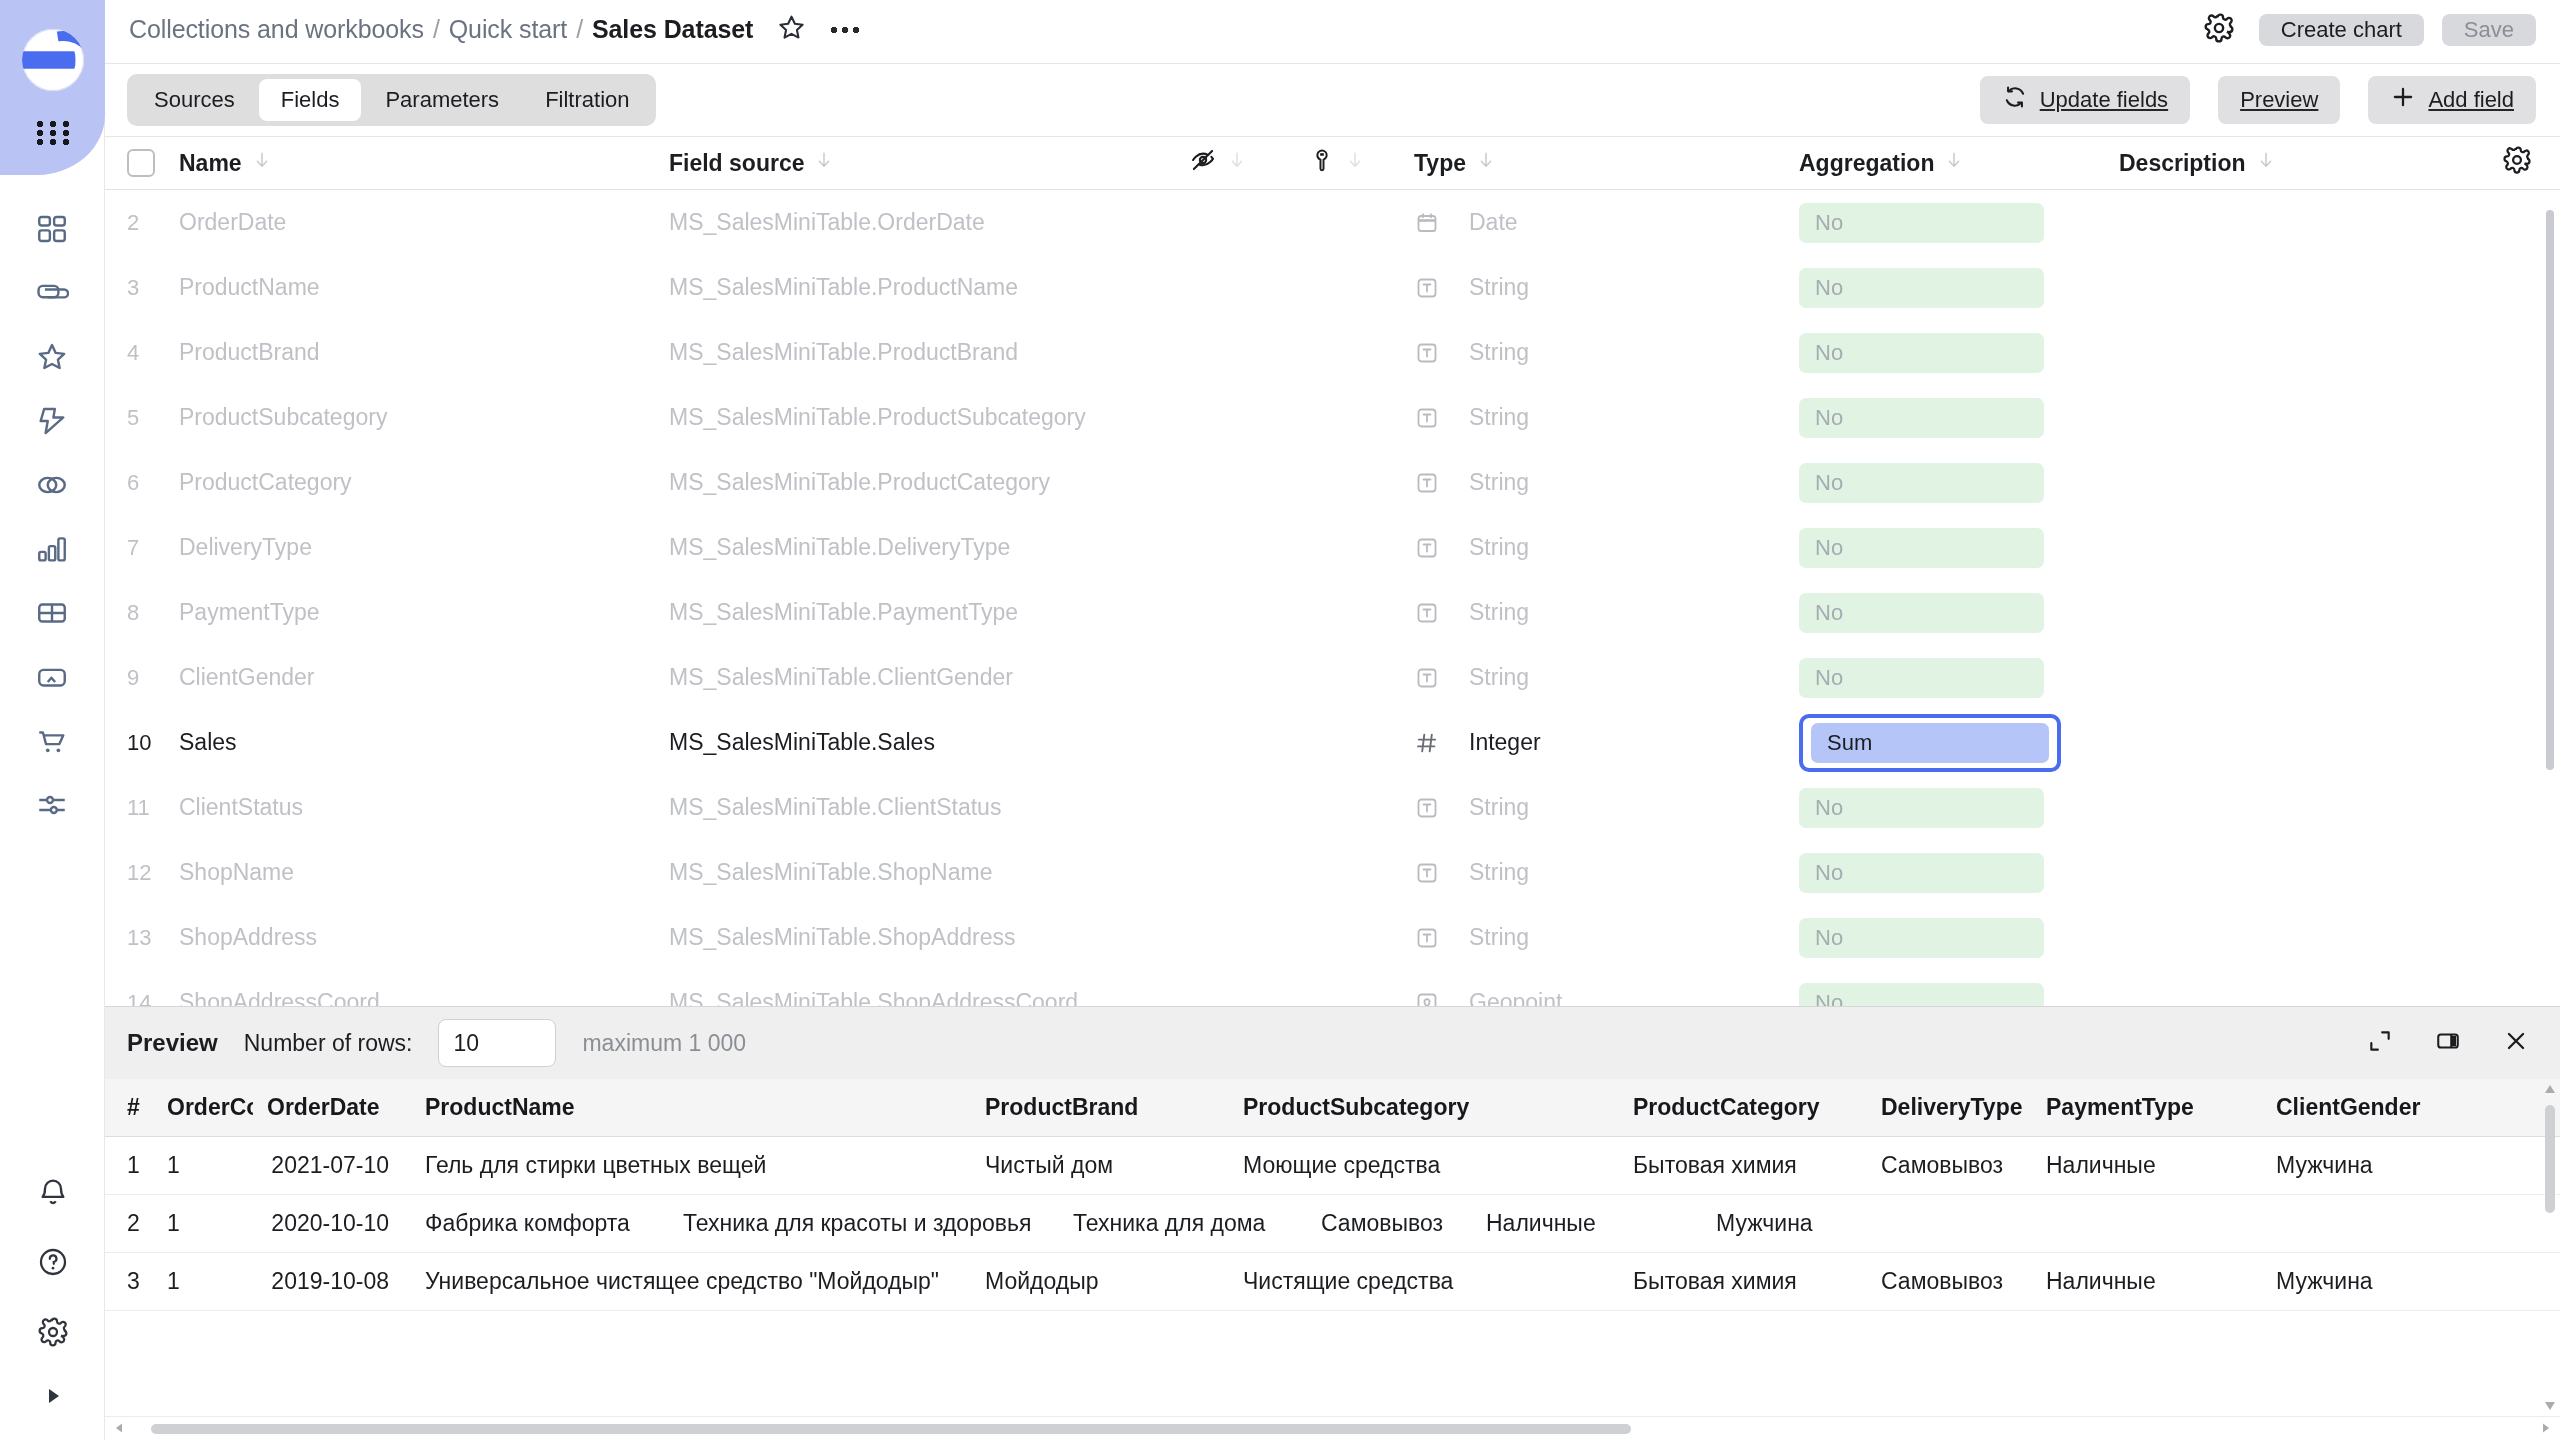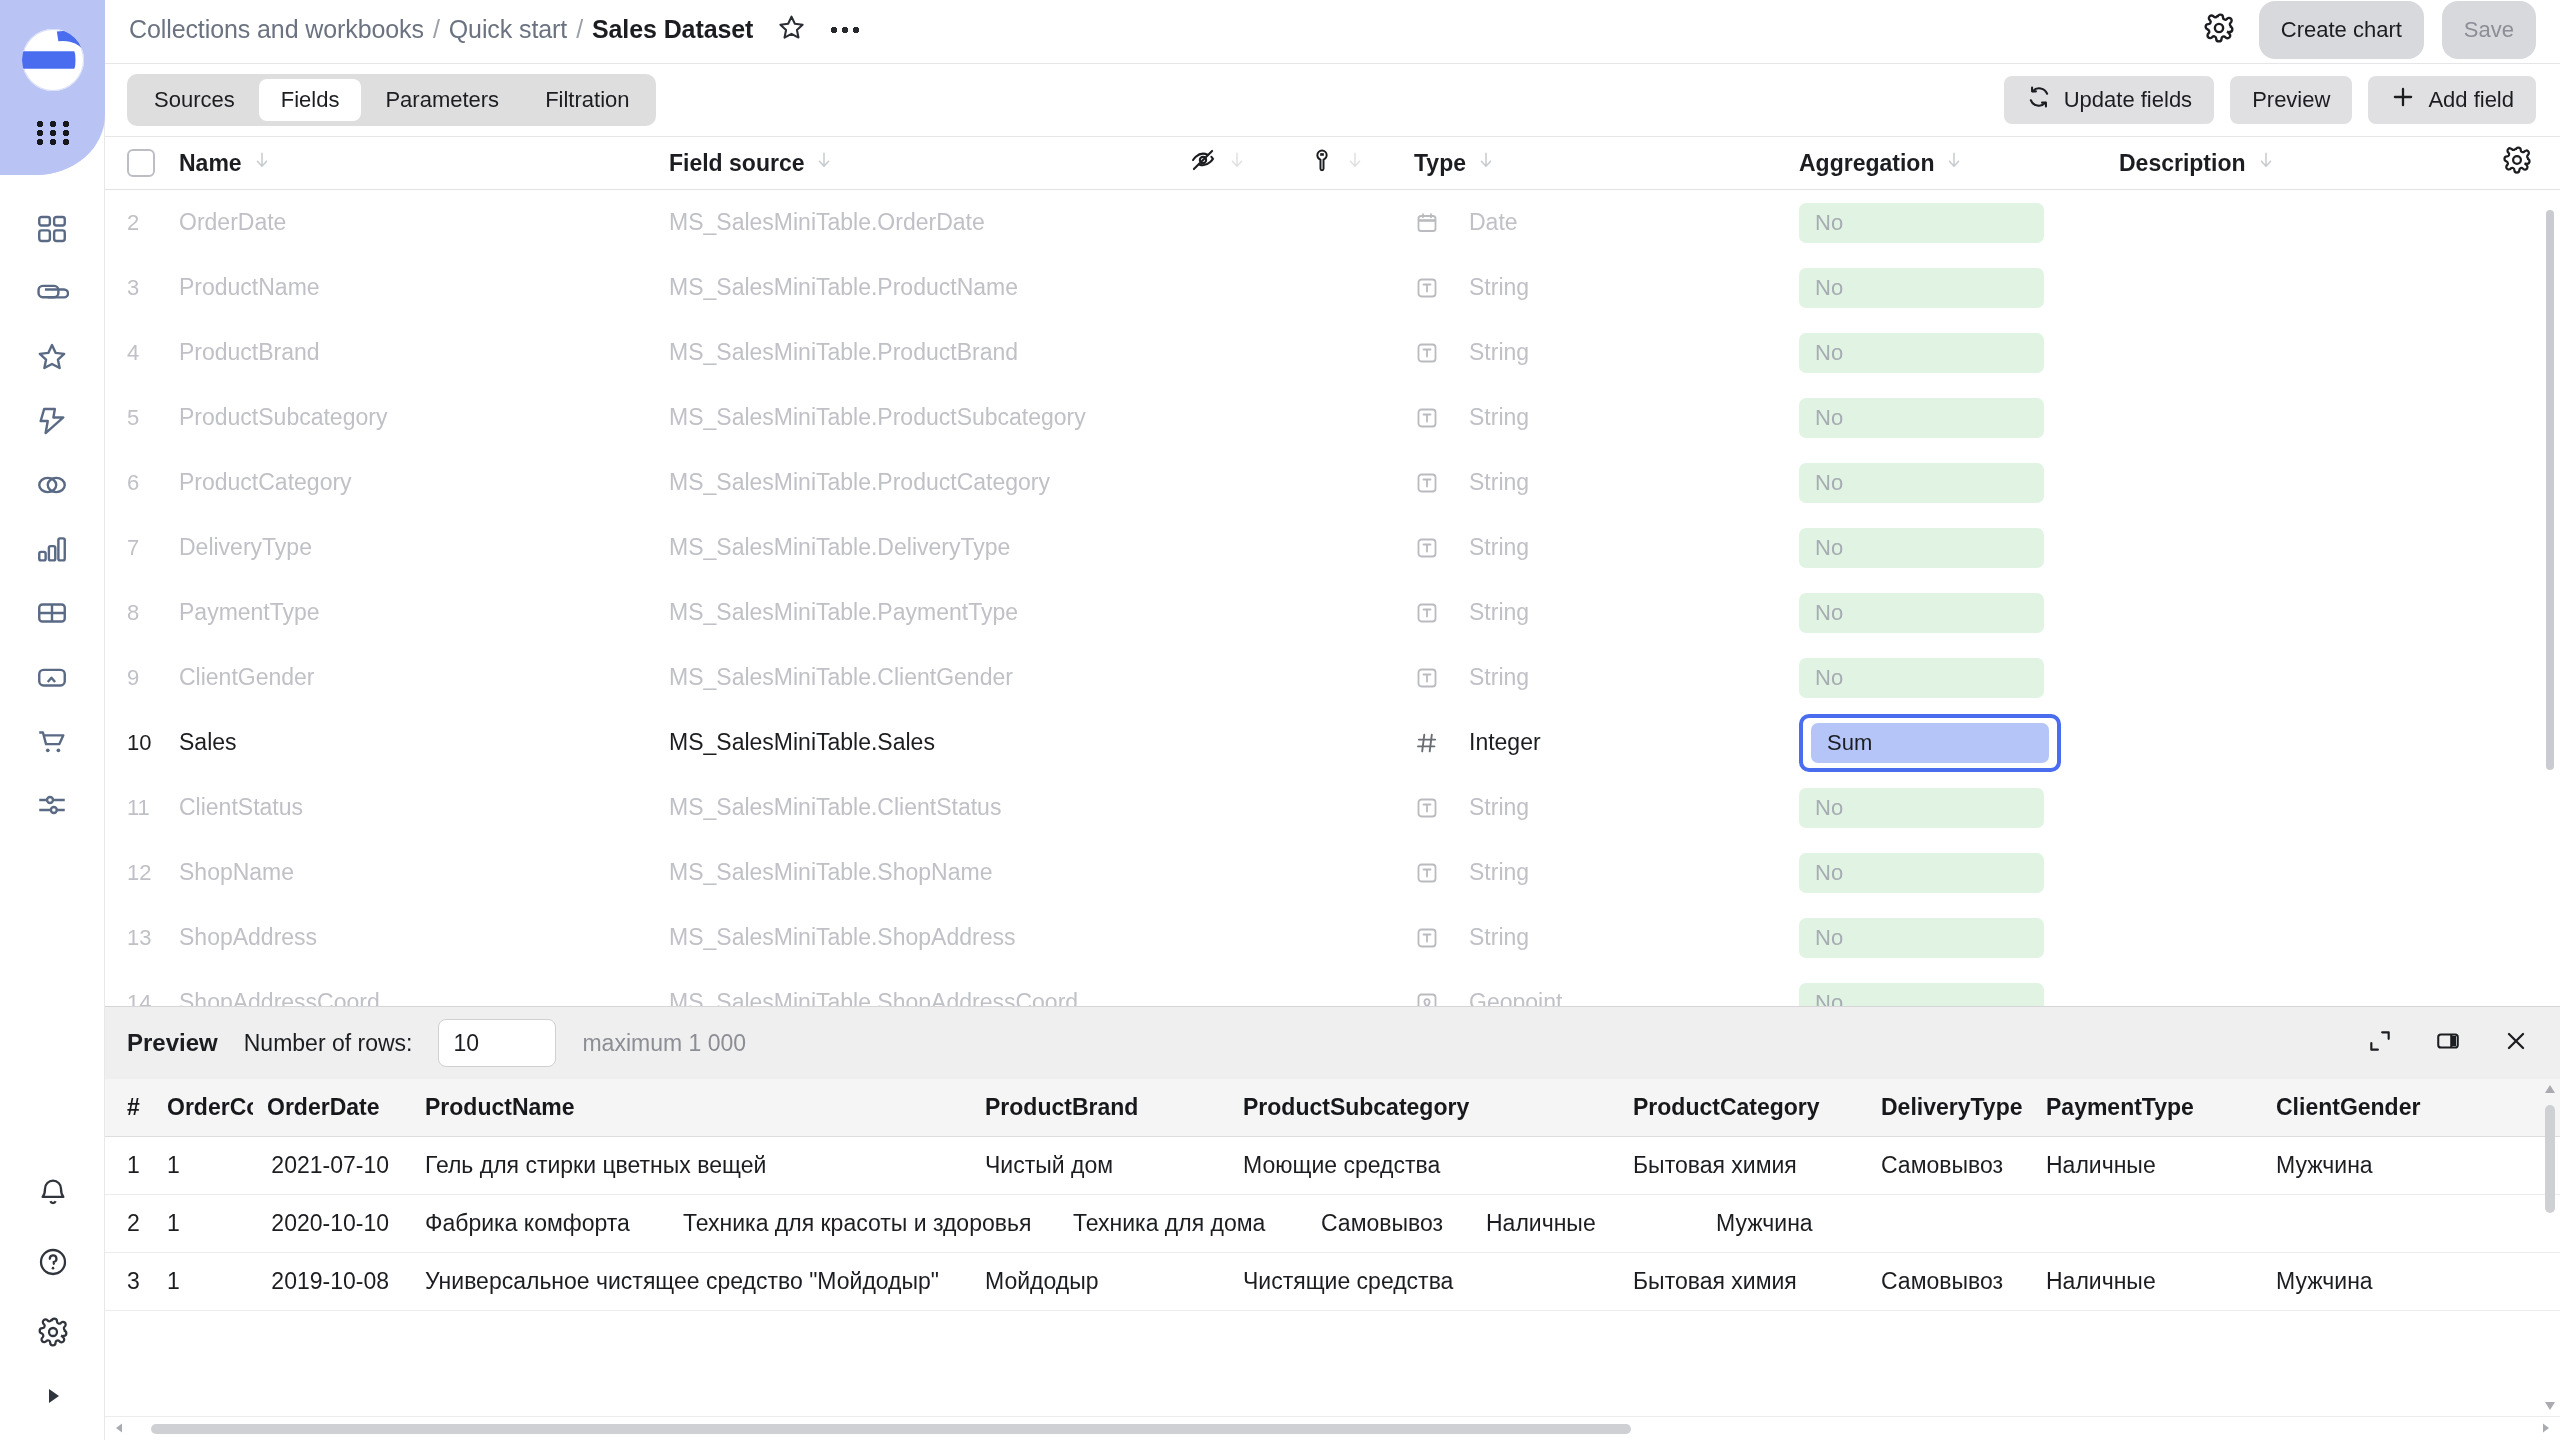--- a/index.html
+++ b/index.html
@@ -98,39 +98,39 @@
   .dots-btn i{
     display:block; width:28px; height:6px;
     background-image:
       radial-gradient(circle 3px at 3px 3px,#26282c 99%,transparent 100%),
       radial-gradient(circle 3px at 14px 3px,#26282c 99%,transparent 100%),
       radial-gradient(circle 3px at 25px 3px,#26282c 99%,transparent 100%);
   }
   .topbar-right{ margin-left:auto; display:flex; align-items:center; gap:18px; }
   .gear-btn{ width:44px; height:44px; }
   .btn{
-    height:58px; border-radius:16px; border:none; background:#d8d9dd;
+    height:32px; border-radius:8px; border:none; background:#d8d9dd;
     font-family:inherit; font-size:22px; color:#1b1d21; padding:0 22px; cursor:pointer;
     display:flex; align-items:center; justify-content:center; white-space:nowrap;
   }
   .btn.disabled{ color:#8b8e95; cursor:default; }
 
   
   .toolbar{
     height:72px; flex:0 0 72px; display:flex; align-items:center; padding:0 24px 0 22px; background:#fff;
   }
   .tabs{
     display:flex; align-items:center; background:#dededf; border-radius:10px; padding:5px; gap:2px;
   }
   .tab{
     height:42px; padding:0 22px; border-radius:8px; display:flex;align-items:center;
     font-size:22px; color:#1b1d21; cursor:pointer; white-space:nowrap;
   }
   .tab.active{ background:#ffffff; font-weight:400; }
-  .toolbar-right{ margin-left:auto; display:flex; align-items:center; gap:16px; }
+  .toolbar-right{ margin-left:auto; display:flex; align-items:center; gap:28px;text-decoration:underline; }
   .tbtn{
     height:48px; border-radius:8px; background:#e0e0e2; border:none; font-family:inherit;
     font-size:22px; color:#1b1d21; padding:0 22px; display:flex;align-items:center; gap:12px; cursor:pointer;
     white-space:nowrap;
   }
   .search-input{
     width:380px; height:48px; border-radius:8px; border:1px solid #d5d6d9; background:#fff;
     font-family:inherit; font-size:22px; color:#1b1d21; padding:0 16px; outline:none;
   }
   .search-input::placeholder{ color:#8b8e95; }

